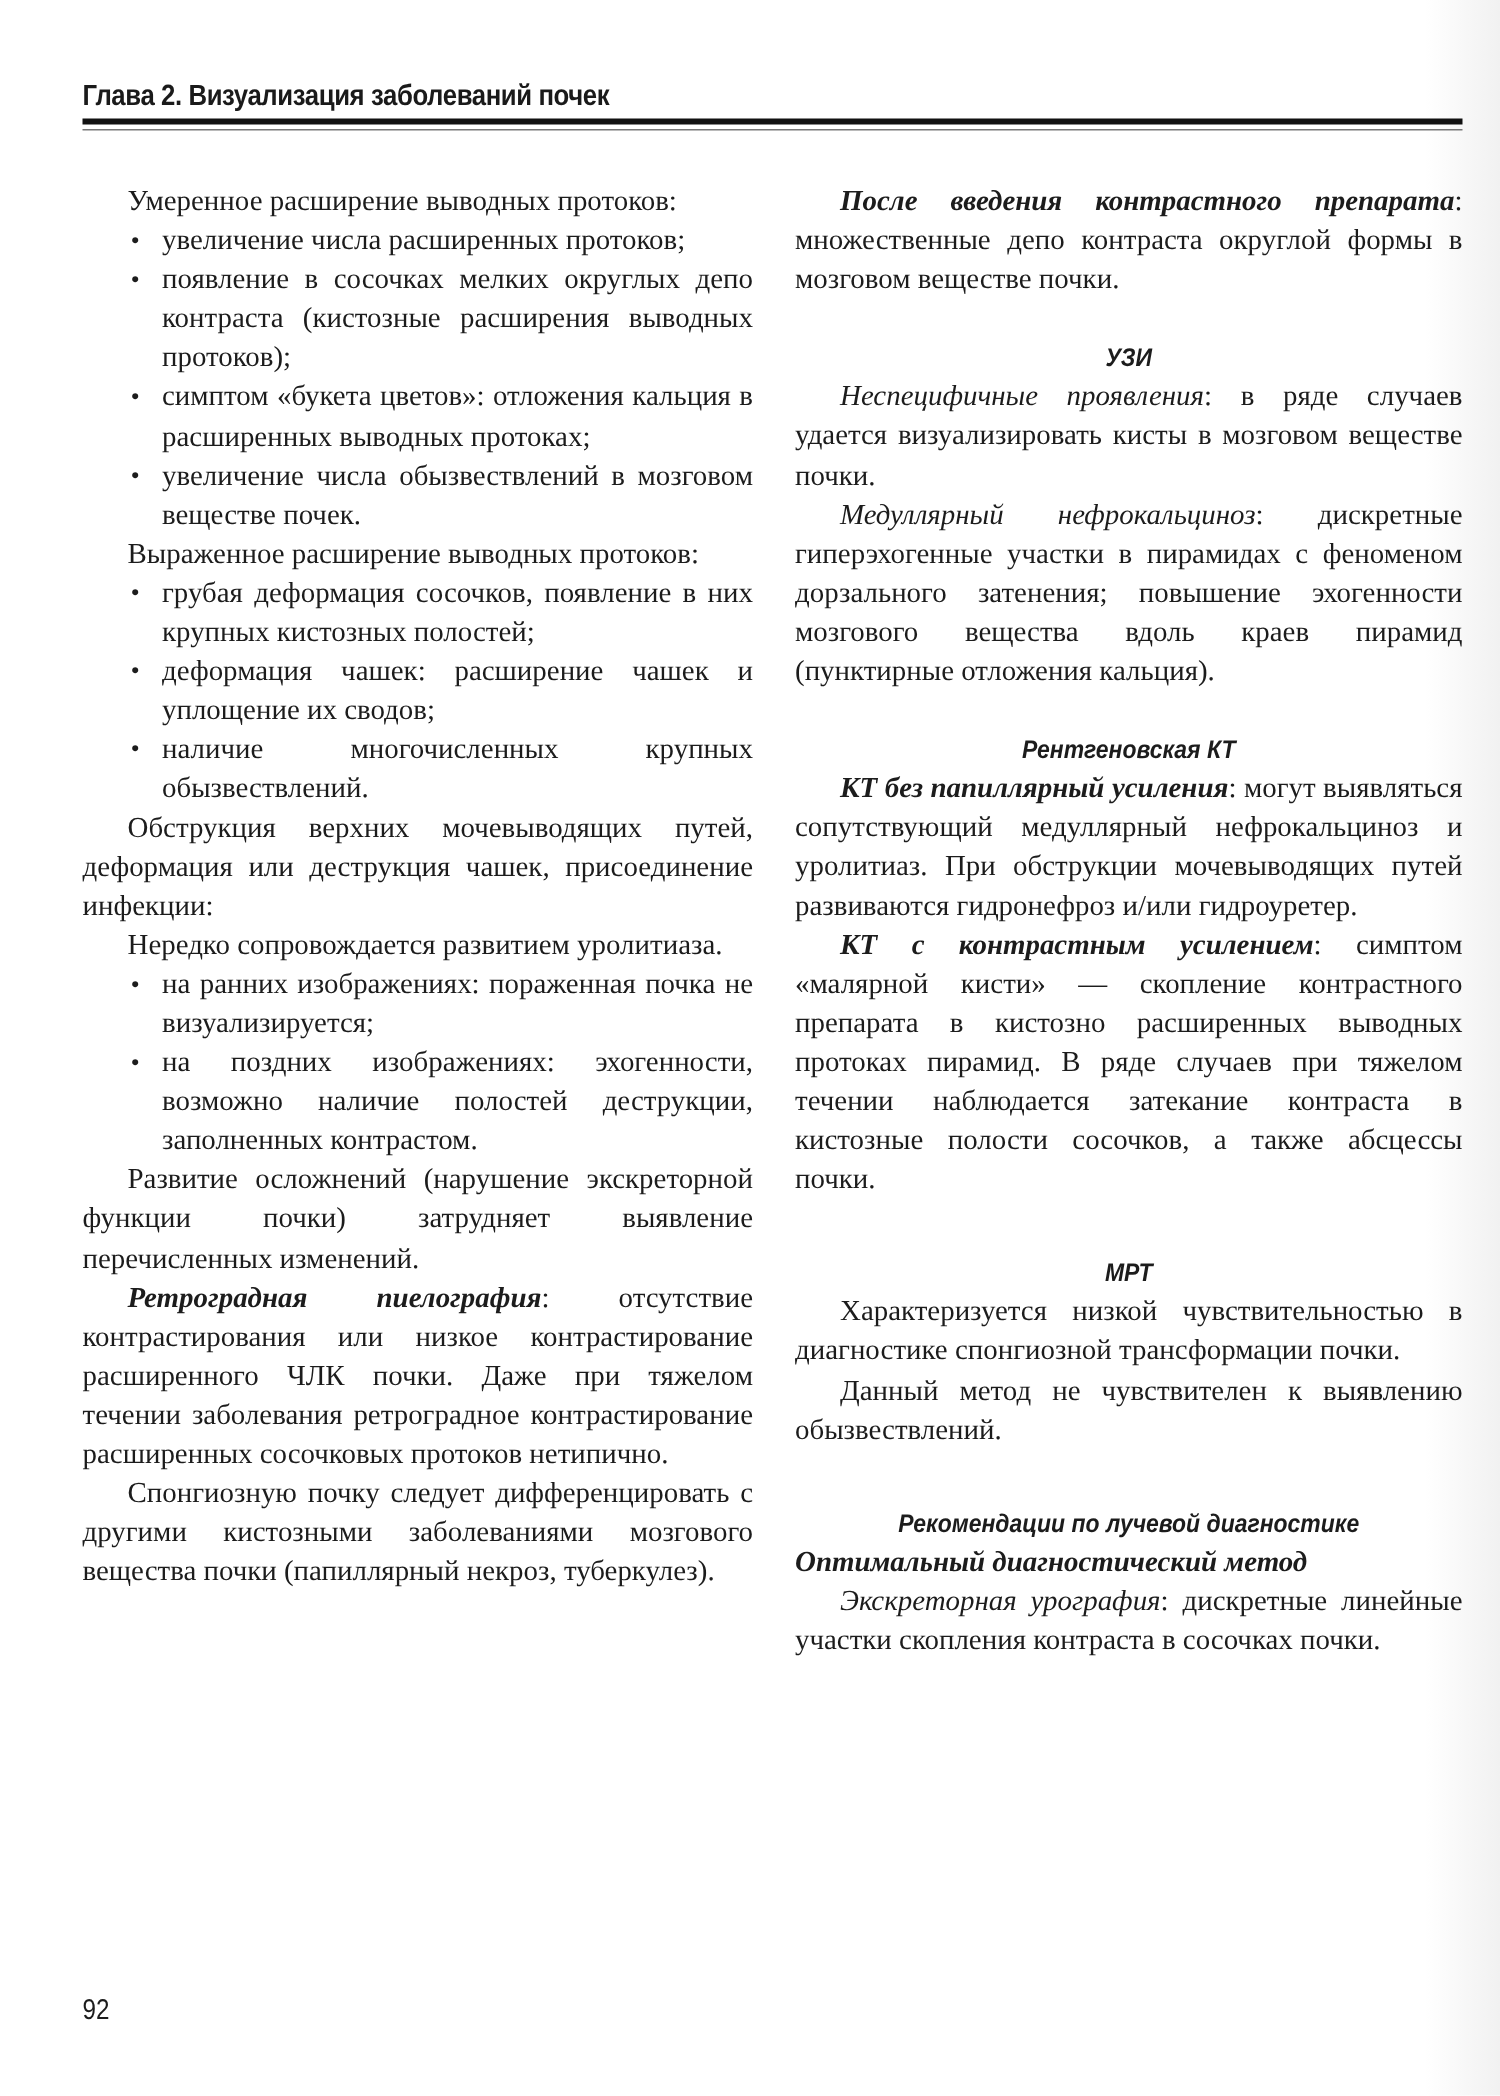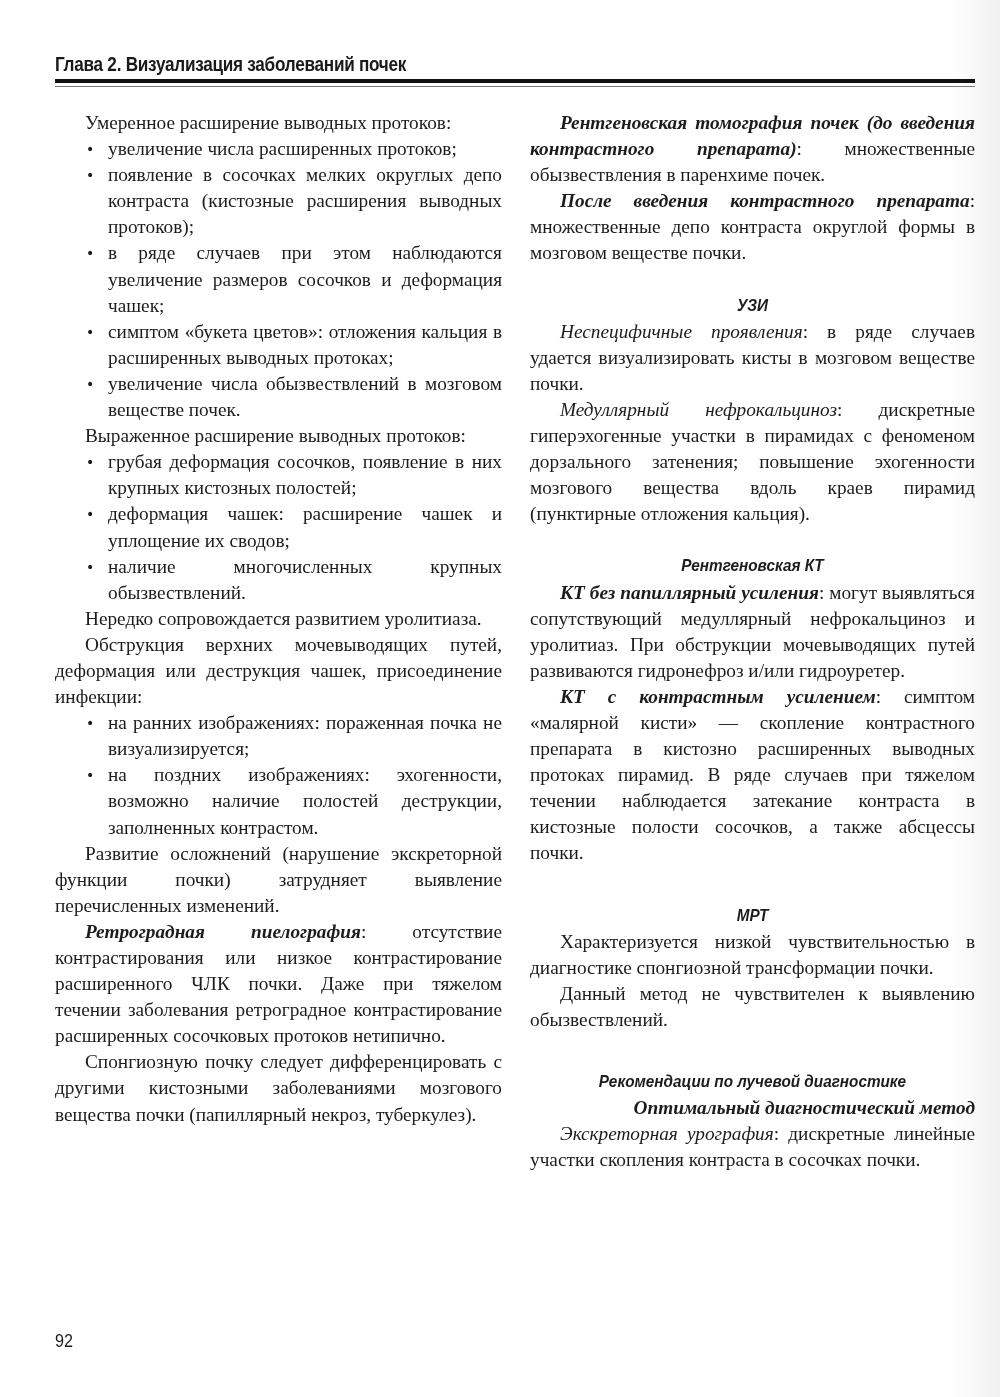--- a/index.html
+++ b/index.html
@@ -14,42 +14,42 @@
     }
     .header-title {
       font-family: "Liberation Sans", "DejaVu Sans", sans-serif;
       font-weight: bold; font-size: 19.5px; letter-spacing: -0.3px;
       transform: scaleX(0.88); transform-origin: left;
       color: #1a1a1a; height: 28px; line-height: 28px;
     }
     .rule-thick { position: absolute; left: 0; top: 29px; width: 920px; height: 4px; background: #111; }
     .rule-thin { position: absolute; left: 0; top: 36px; width: 920px; height: 1px; background: #777; }
 
-    .col { position: absolute; top: 110px; font-size: 19.3px; line-height: 26.1px; text-align: justify; }
+    .col { position: absolute; top: 122px; font-size: 19.3px; line-height: 26.1px; text-align: justify; }
     .col-left { left: 55px; width: 447px; }
     .col-right { left: 530px; width: 445px; }
 
     p { margin: 0; text-indent: 30px; }
     ul { list-style: none; margin: 0; padding: 0; }
     li { position: relative; padding-left: 31px; }
     li::before {
       content: "•"; position: absolute; left: 9px; top: 0;
       font-family: "DejaVu Sans", sans-serif; font-size: 14px;
     }
     .list { padding-left: 22px; font-family: Liberation Serif, serif; }
     .b-i { font-weight: bold; font-style: italic; }
     .i { font-style: italic; margin-top: 11px; }
     .subhead {
       font-family: "Liberation Sans", "DejaVu Sans", sans-serif;
       font-weight: bold; font-style: italic; font-size: 17px;
       text-align: center; text-indent: 0; margin: 0;
       transform: scaleX(0.9);
     }
     .subhead2 {
-      text-align: right; text-indent: 0; font-weight: bold; font-style: italic;
+      text-align: left; text-indent: 0; font-weight: bold; font-style: italic;
       font-size: 19.3px;
     }
     .gap-m { height: 26px; }
     .gap-l { height: 36px; }
     .page-num {
       position: absolute; left: 55px; top: 1330px;
       font-family: "Liberation Sans", "DejaVu Sans", sans-serif;
       font-size: 19px; transform: scaleX(0.85); transform-origin: left;
     }
   </style>
@@ -60,43 +60,41 @@
   <div class="header-title">Глава 2. Визуализация заболеваний почек</div>
   <div class="rule-thick"></div>
   <div class="rule-thin"></div>
 </div>
 
 <div class="col col-left">
   <p>Умеренное расширение выводных протоков:</p>
   <ul class="list">
     <li>увеличение числа расширенных протоков;</li>
     <li>появление в сосочках мелких округлых депо контраста (кистозные расширения выводных протоков);</li>
-    <li>в ряде случаев при этом наблюдаются увеличение размеров сосочков и деформация чашек;</li>
     <li>симптом «букета цветов»: отложения кальция в расширенных выводных протоках;</li>
     <li>увеличение числа обызвествлений в мозговом веществе почек.</li>
   </ul>
   <p>Выраженное расширение выводных протоков:</p>
   <ul class="list">
     <li>грубая деформация сосочков, появление в них крупных кистозных полостей;</li>
     <li>деформация чашек: расширение чашек и уплощение их сводов;</li>
     <li>наличие многочисленных крупных обызвествлений.</li>
   </ul>
+  <p>Обструкция верхних мочевыводящих путей, деформация или деструкция чашек, присоединение инфекции:</p>
   <p>Нередко сопровождается развитием уролитиаза.</p>
-  <p>Обструкция верхних мочевыводящих путей, деформация или деструкция чашек, присоединение инфекции:</p>
   <ul class="list">
     <li>на ранних изображениях: пораженная почка не визуализируется;</li>
     <li>на поздних изображениях: эхогенности, возможно наличие полостей деструкции, заполненных контрастом.</li>
   </ul>
   <p>Развитие осложнений (нарушение экскреторной функции почки) затрудняет выявление перечисленных изменений.</p>
   <p><span class="b-i">Ретроградная пиелография</span><span>: отсутствие контрастирования или низкое контрастирование расширенного ЧЛК почки. Даже при тяжелом течении заболевания ретроградное контрастирование расширенных сосочковых протоков нетипично.</span></p>
   <p>Спонгиозную почку следует дифференцировать с другими кистозными заболеваниями мозгового вещества почки (папиллярный некроз, туберкулез).</p>
 </div>
 
 <div class="col col-right">
-  <p><span class="b-i">Рентгеновская томография почек (до введения контрастного препарата)</span><span>: множественные обызвествления в паренхиме почек.</span></p>
   <p><span class="b-i">После введения контрастного препарата</span><span>: множественные депо контраста округлой формы в мозговом веществе почки.</span></p>
 
   <div class="gap-m"></div>
   <p class="subhead">УЗИ</p>
   <p><span class="i">Неспецифичные проявления</span><span>: в ряде случаев удается визуализировать кисты в мозговом веществе почки.</span></p>
   <p><span class="i">Медуллярный нефрокальциноз</span><span>: дискретные гиперэхогенные участки в пирамидах с феноменом дорзального затенения; повышение эхогенности мозгового вещества вдоль краев пирамид (пунктирные отложения кальция).</span></p>
 
   <div class="gap-m"></div>
   <p class="subhead">Рентгеновская КТ</p>
   <p><span class="b-i">КТ без папиллярный усиления</span><span>: могут выявляться сопутствующий медуллярный нефрокальциноз и уролитиаз. При обструкции мочевыводящих путей развиваются гидронефроз и/или гидроуретер.</span></p>

